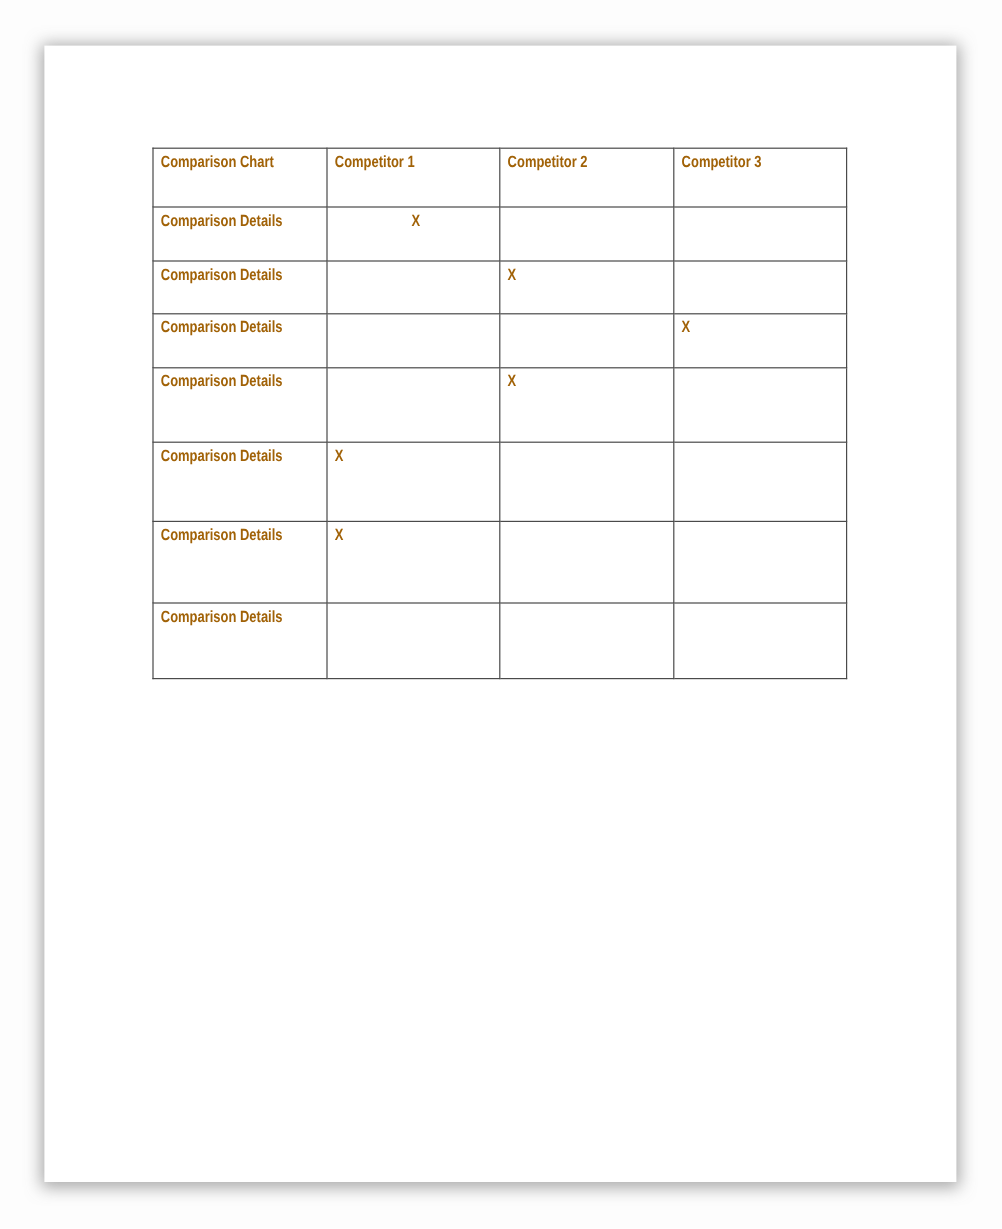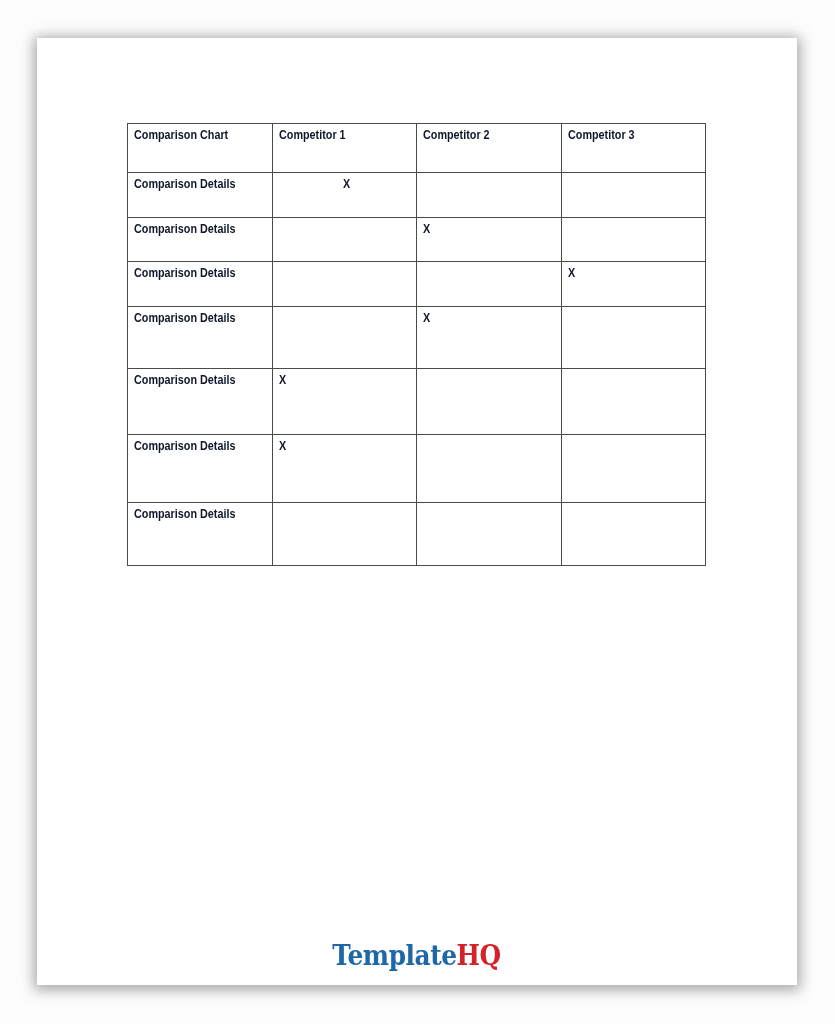--- a/index.html
+++ b/index.html
@@ -36,21 +36,21 @@
   }
   .comparison-table col { width: 144.5px; }
   .comparison-table th,
   .comparison-table td {
     border: 1.4px solid #4a4a4a;
     vertical-align: top;
     text-align: left;
     padding: 3px 2px 0 6px;
     font-weight: bold;
     font-size: 13.5px;
-    color: #0f172a;
+    color: #a16207;
     overflow: hidden;
   }
   thead tr { height: 49px; }
   tbody tr:nth-child(1) { height: 45px; }
   tbody tr:nth-child(2) { height: 44px; }
   tbody tr:nth-child(3) { height: 45px; }
   tbody tr:nth-child(4) { height: 62px; }
   tbody tr:nth-child(5) { height: 66px; }
   tbody tr:nth-child(6) { height: 68px; }
   tbody tr:nth-child(7) { height: 63px; }
@@ -141,20 +141,15 @@
           </tr>
           <tr>
             <td><span class="cond">Comparison Details</span></td>
             <td></td>
             <td></td>
             <td></td>
           </tr>
         </tbody>
     </table>
 
-    <div class="logo">
-      <span class="inner">
-        <span style="color: rgb(30, 104, 167);">Template</span><span style="color: rgb(211, 34, 42);">HQ</span>
-      </span>
-    </div>
 
   </div>
 </div>
 
 </body></html>

